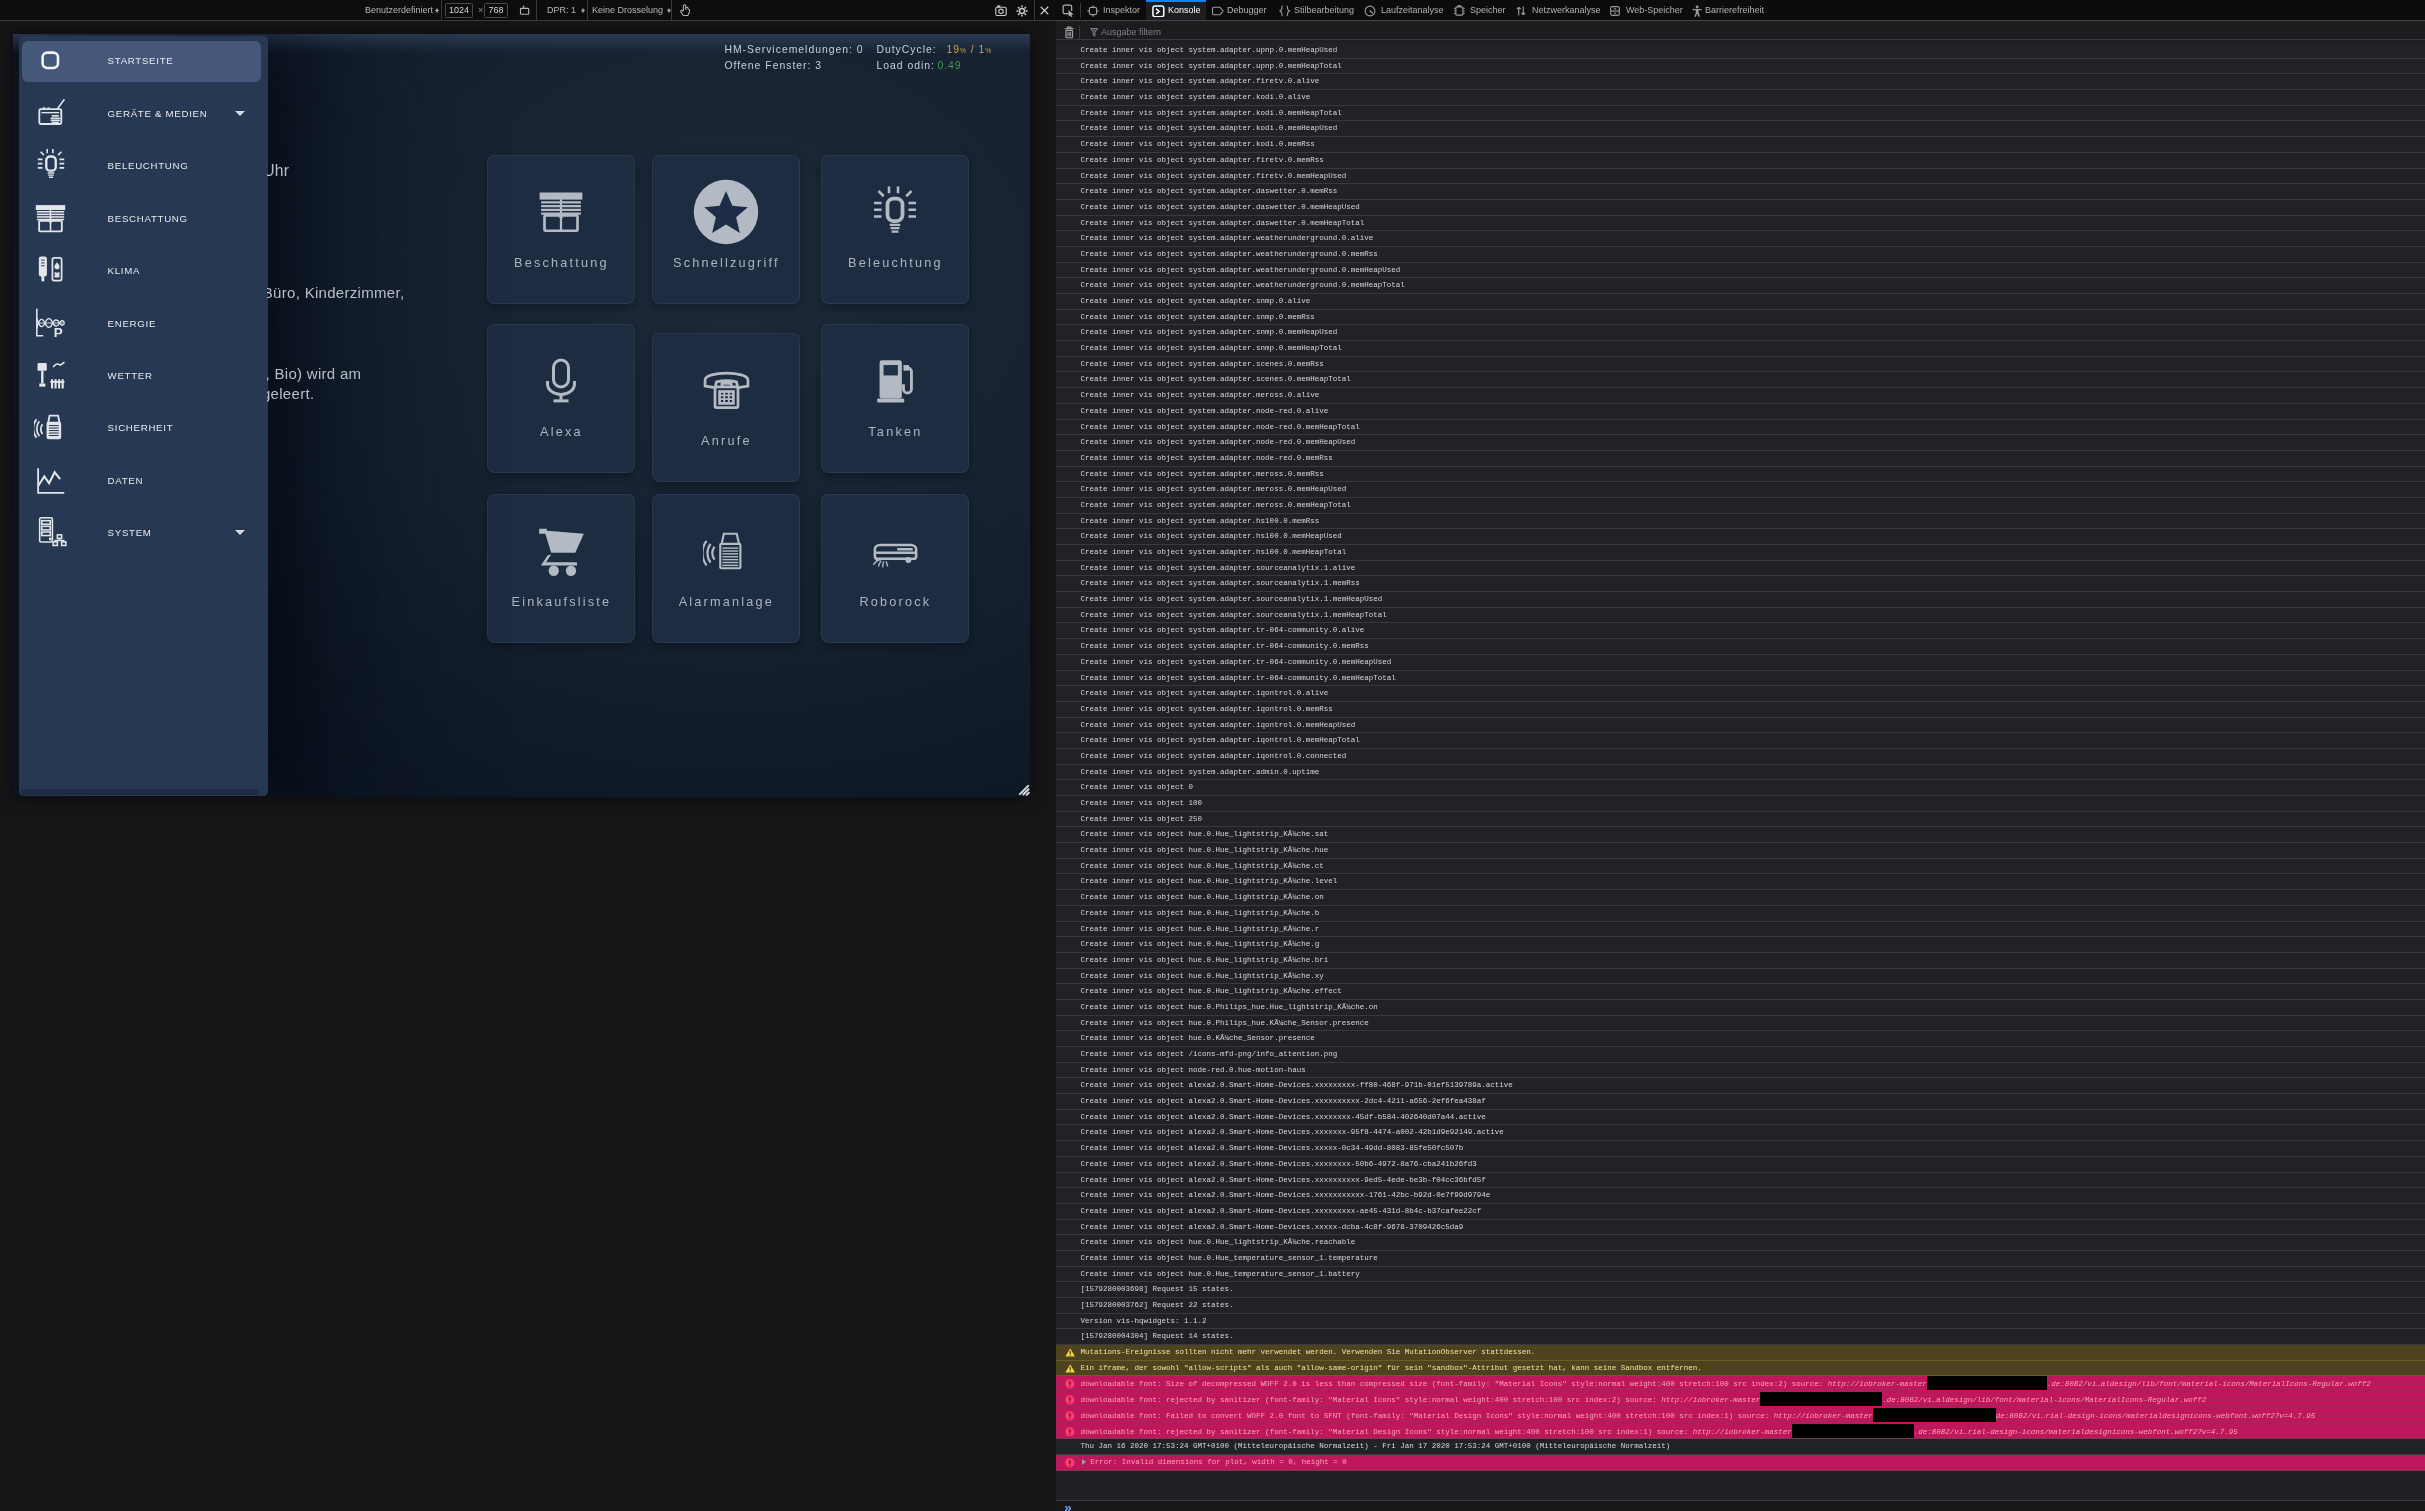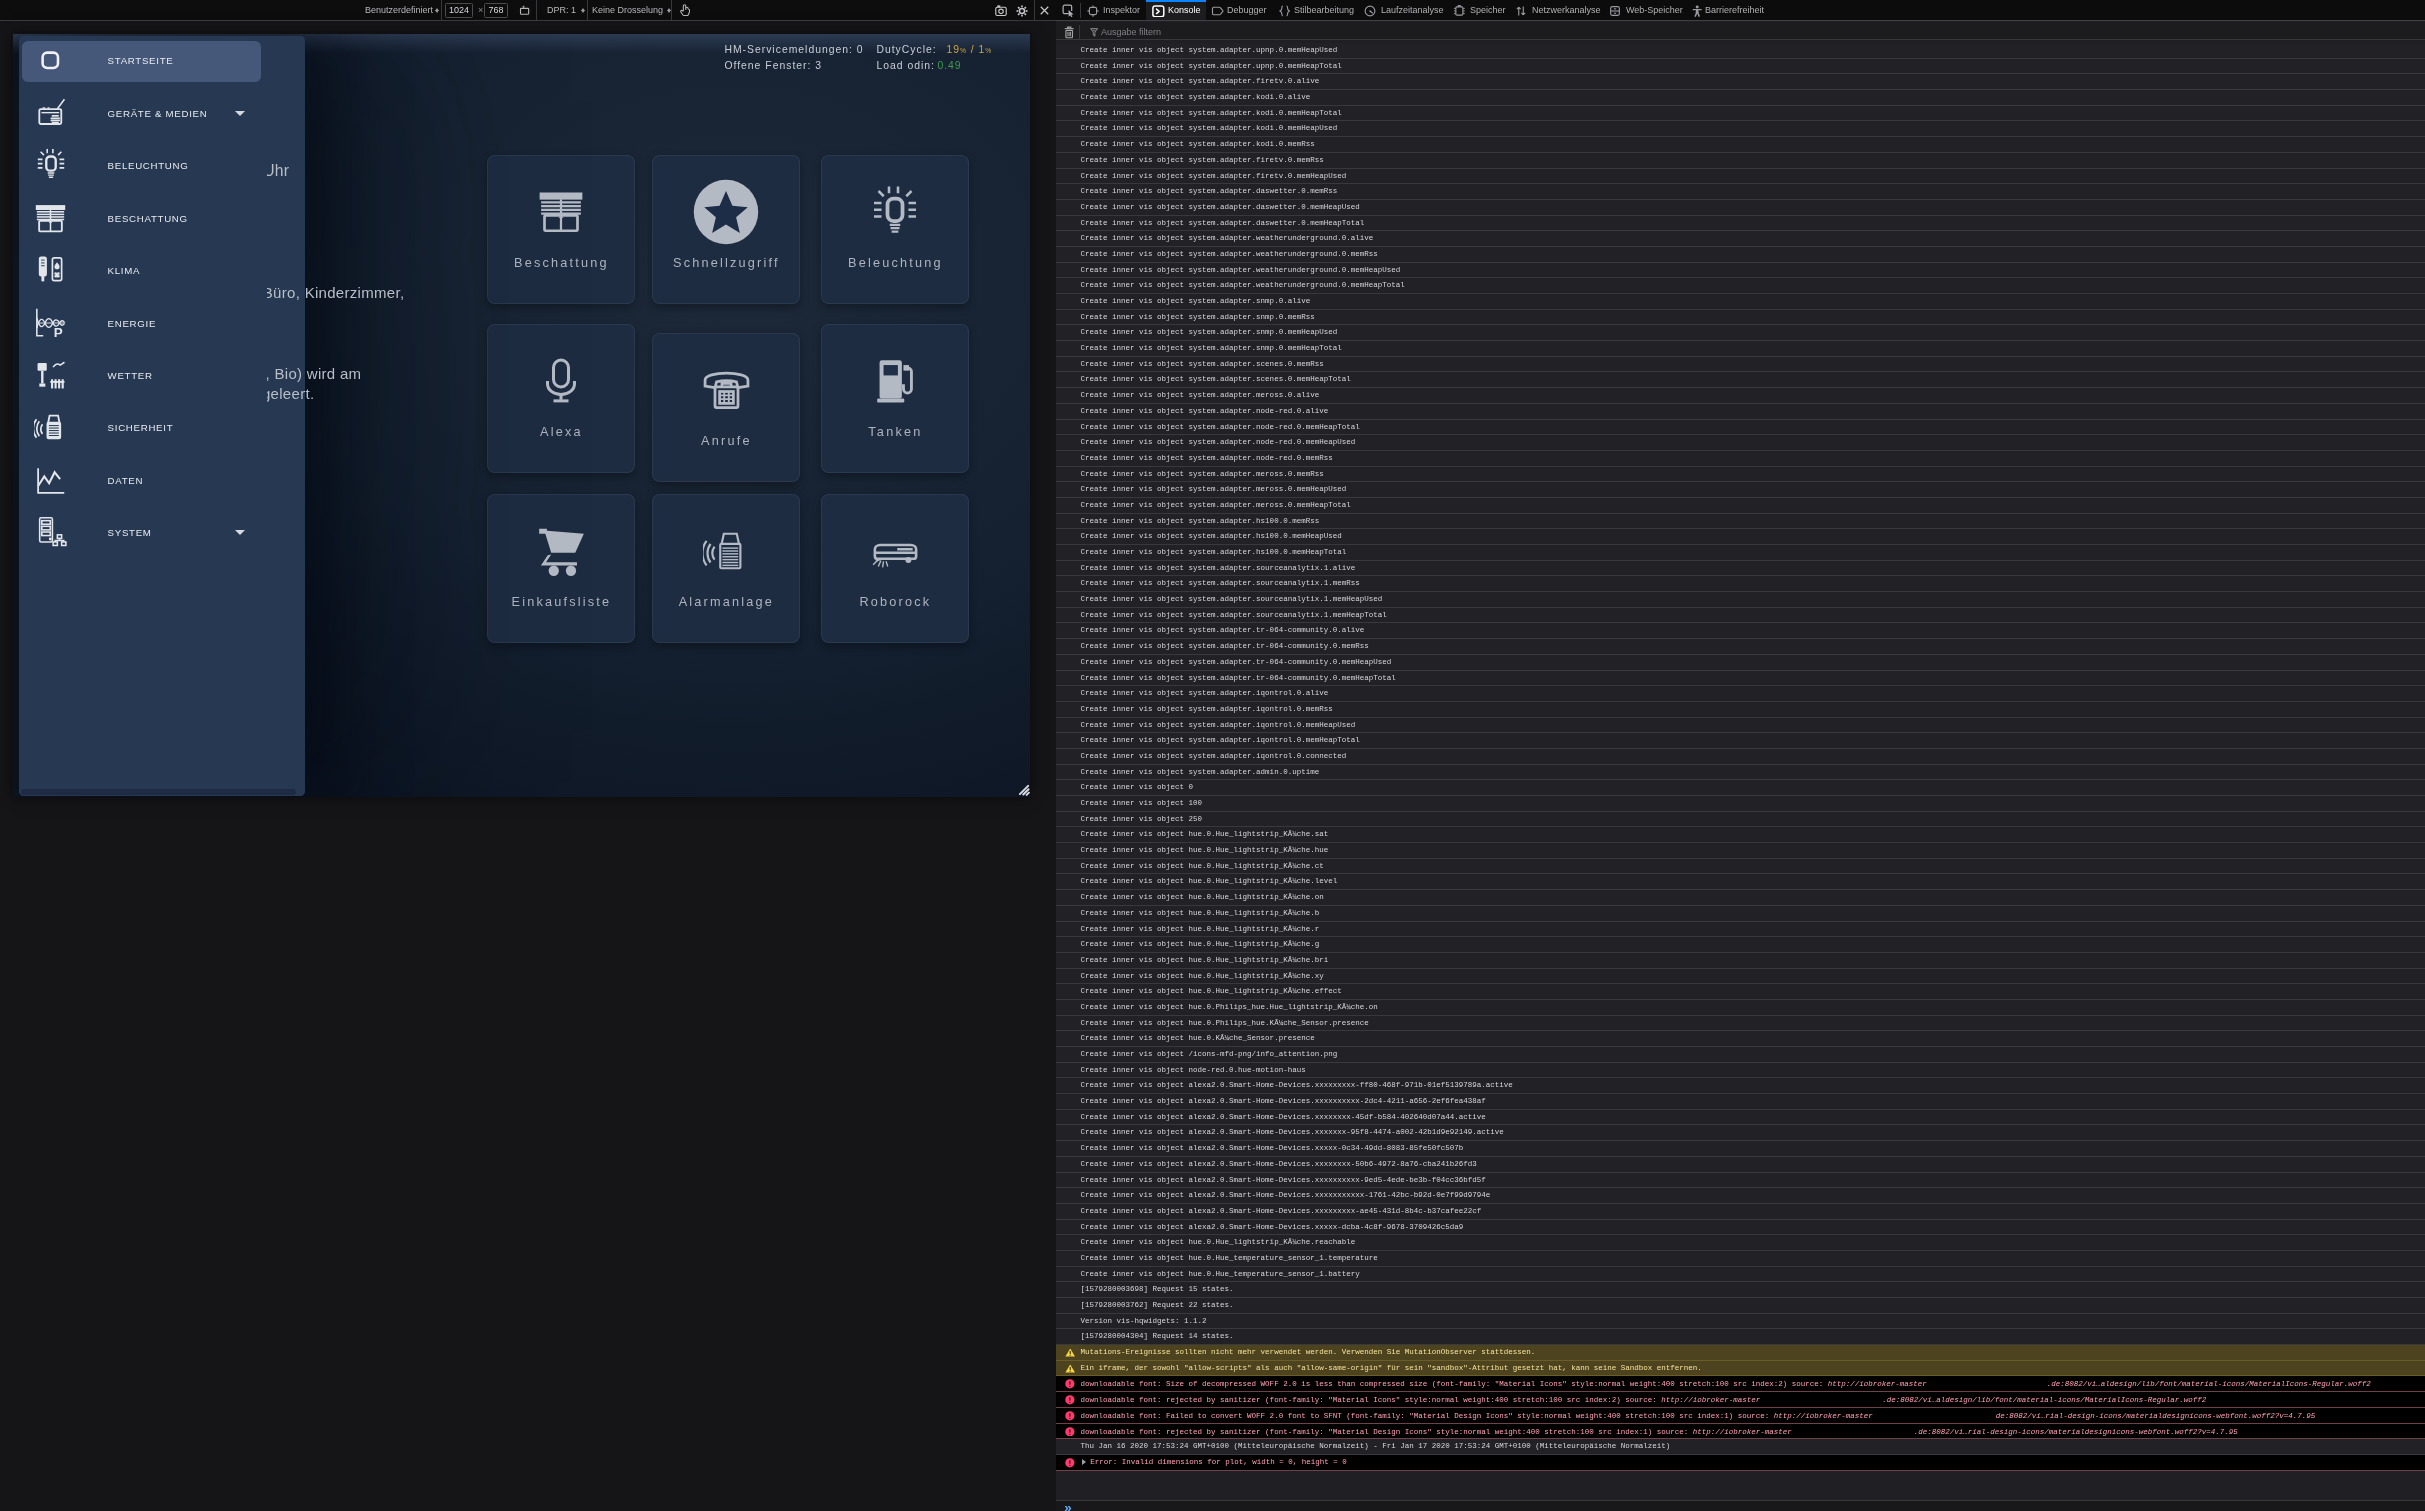--- a/index.html
+++ b/index.html
@@ -23,38 +23,38 @@
 
 #greetclip {position:absolute;left:254px;right:0;top:0;height:100%;overflow:hidden}
 .greet {position:absolute;font-size:15px;letter-spacing:0.3px;color:#b9bfc7;white-space:nowrap}
 
 .tile {position:absolute;width:148px;height:149px;background:#1e2c42;border-radius:7.5px;
  border:0.7px solid rgba(160,180,210,0.10);box-shadow:0 3.7px 9px rgba(0,0,0,0.30)}
 .tico {position:absolute;left:0;right:0;top:56px;display:flex;justify-content:center;transform:translateY(-50%)}
 .tlab {position:absolute;left:0;right:0;top:107px;transform:translateY(-50%);text-align:center;
  font-size:12.7px;letter-spacing:2.2px;color:#aeb4bd}
 
-#menu {position:absolute;left:5.2px;top:2.2px;width:286px;height:760px;background:#273852;border-radius:4.5px;box-shadow:30px 0 67px rgba(2,6,13,0.5),90px 0 194px rgba(2,6,13,0.35)}
+#menu {position:absolute;left:5.2px;top:2.2px;width:249px;height:760px;background:#273852;border-radius:4.5px;box-shadow:30px 0 67px rgba(2,6,13,0.5),90px 0 194px rgba(2,6,13,0.35)}
 #mact {position:absolute;left:3.7px;top:4.5px;width:239px;height:41px;background:#46587a;border-radius:6px}
 .mi {position:absolute;left:0;width:249px;height:40px}
 .mico {position:absolute;left:15px;top:20px;width:34px;height:34px;transform:translateY(-50%);display:flex;align-items:center;justify-content:center}
 .mlab {position:absolute;left:89px;top:20px;transform:translateY(-50%);font-size:9.7px;letter-spacing:0.7px;color:#e8ebef;white-space:nowrap}
 .marr {position:absolute;left:216px;top:18px;border:5.2px solid transparent;border-top-color:#d6dae0;border-bottom-width:0}
 #mscroll {position:absolute;left:2.2px;right:8.2px;bottom:1.5px;height:6px;border-radius:3px;background:#1e2b43}
 
 #dev {position:absolute;left:1056px;top:0;width:1369px;height:1512px;background:#202024}
 #tabbar {position:absolute;left:0;top:0;width:100%;height:21px;background:#0c0c0d;border-bottom:0.7px solid #404045}
 .tsep {position:absolute;top:3px;width:0.7px;height:15px;background:#38383d}
 #filter {position:absolute;left:0;top:21.6px;width:100%;height:18px;background:#1c1c1f;border-bottom:0.7px solid #38383d}
 #conrows {position:absolute;left:0;top:43px;width:100%}
 .crow {position:relative;height:15.7px;border-bottom:0.7px solid #38383d;background:#222226;color:#d7d7db;
  font-family:"Liberation Mono",monospace;font-size:7.5px;white-space:nowrap;overflow:hidden}
 .ctx {position:absolute;left:24.6px;top:0;line-height:15px}
 .crow.warn {background:#4d441f;border-bottom-color:#6a5d27;color:#f5e19b}
-.crow.err {background:#000000;border-bottom-color:#6d4249;color:#ffa1b1}
+.crow.err {background:#be185d;border-bottom-color:#6d4249;color:#ffa1b1}
 .redact {display:inline-block;height:14px;background:#000;vertical-align:-3.7px}
 .ric {position:absolute;left:9px;top:3px}
 .tri {position:absolute;left:26px;top:4.5px;border:3.4px solid transparent;border-left:4.8px solid #9fa0a4;border-right-width:0}
 #inline {position:absolute;left:0;bottom:0;width:100%;height:12px;background:#18181b;border-top:0.7px solid #3a3a3e}
 #chev {position:absolute;left:8.2px;top:-1.5px;color:#5fb0ff;font-size:13.4px;font-weight:bold}
 </style></head><body>
 <div id="root">
  <div id="left">
   <div id="rdm">
     <span class="rt" style="left:365px">Benutzerdefiniert</span>

